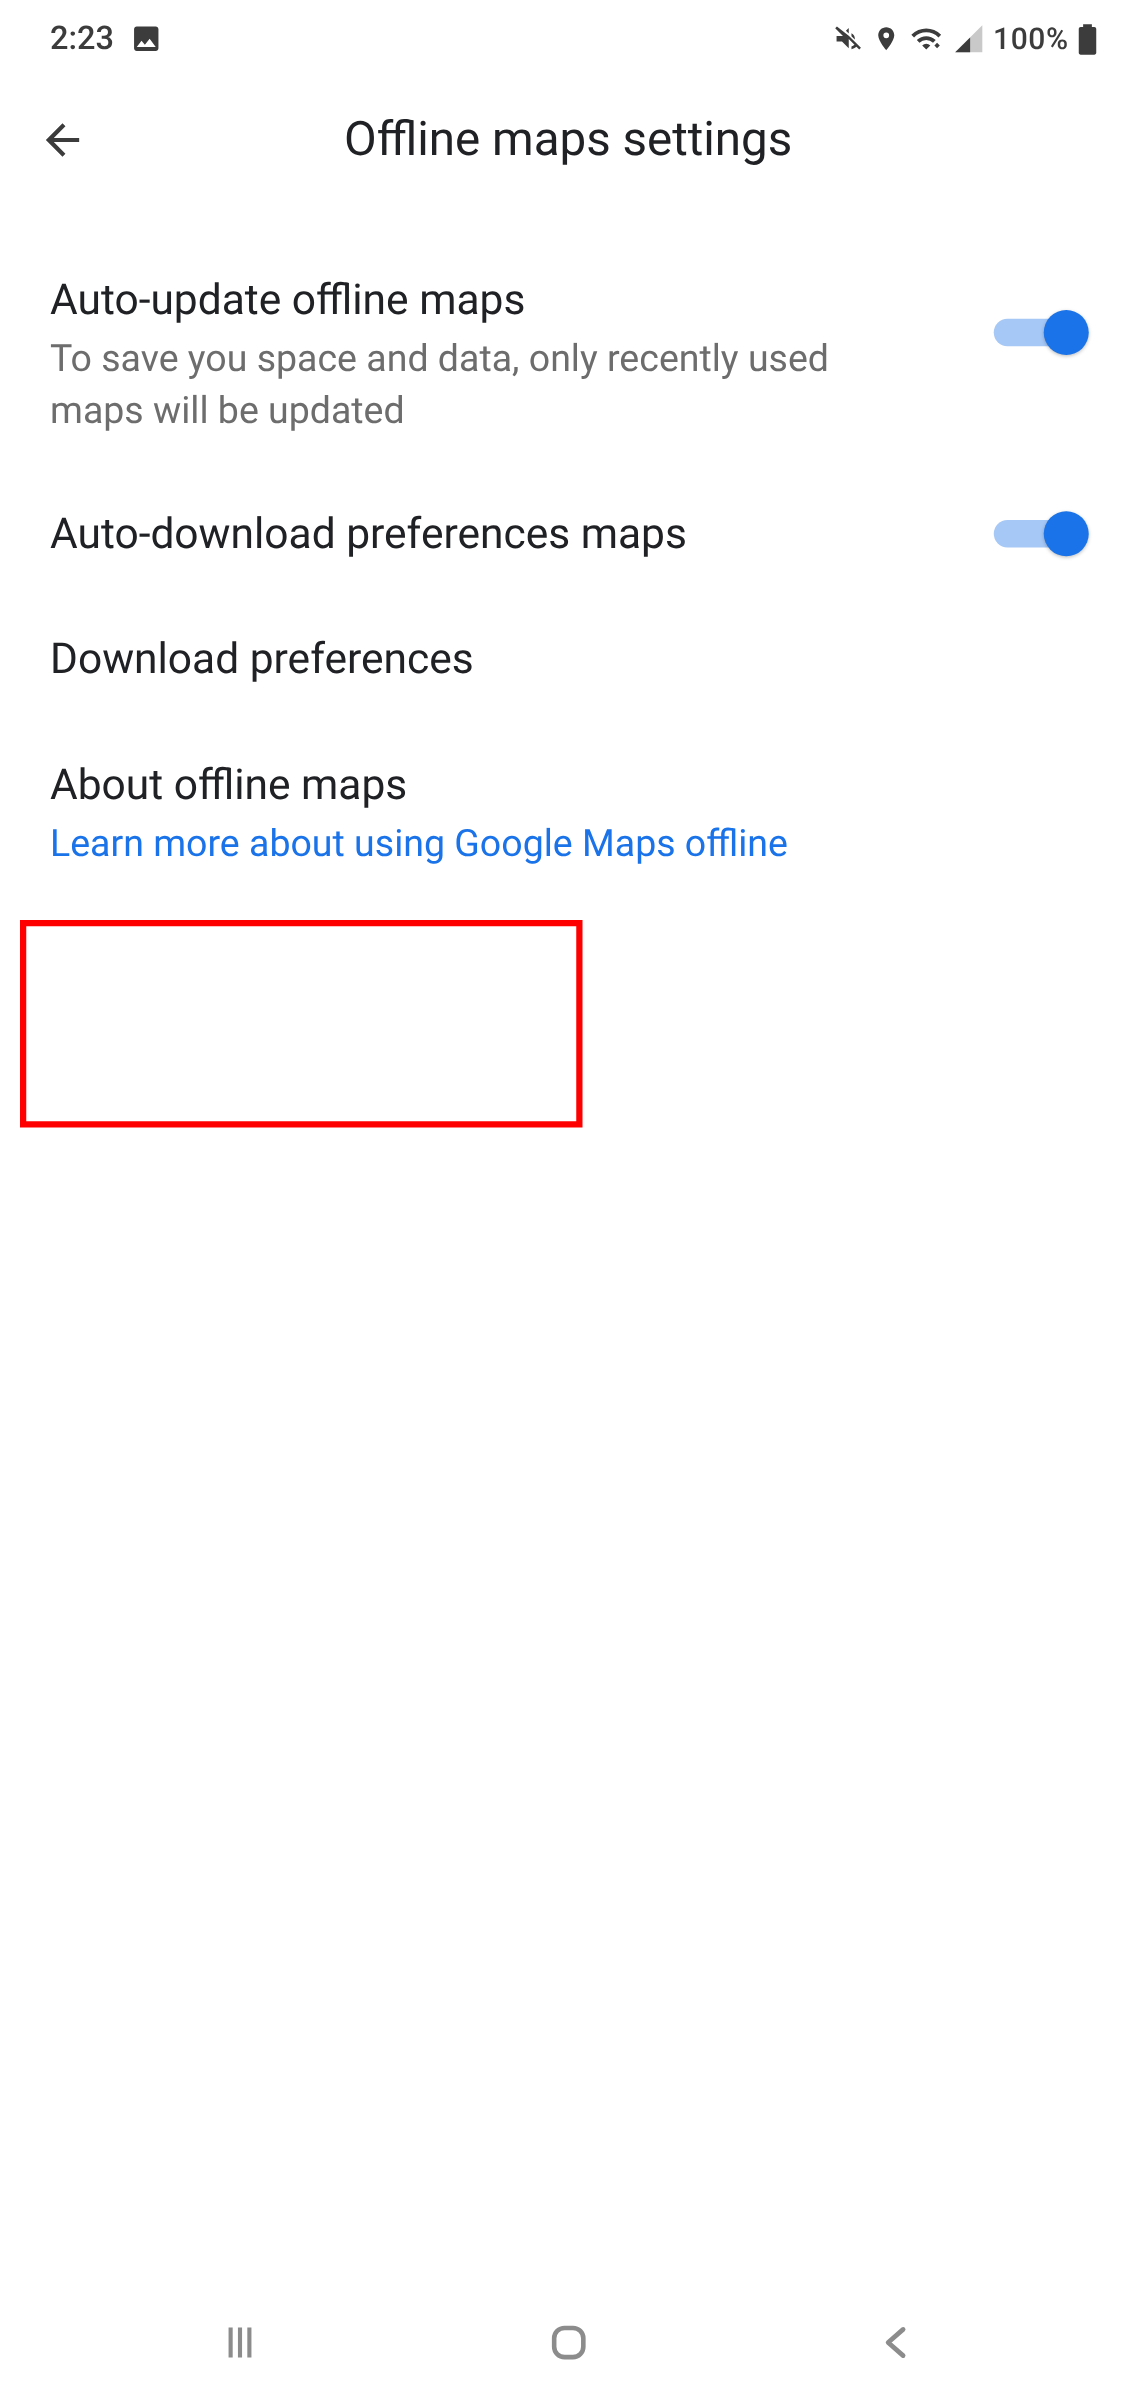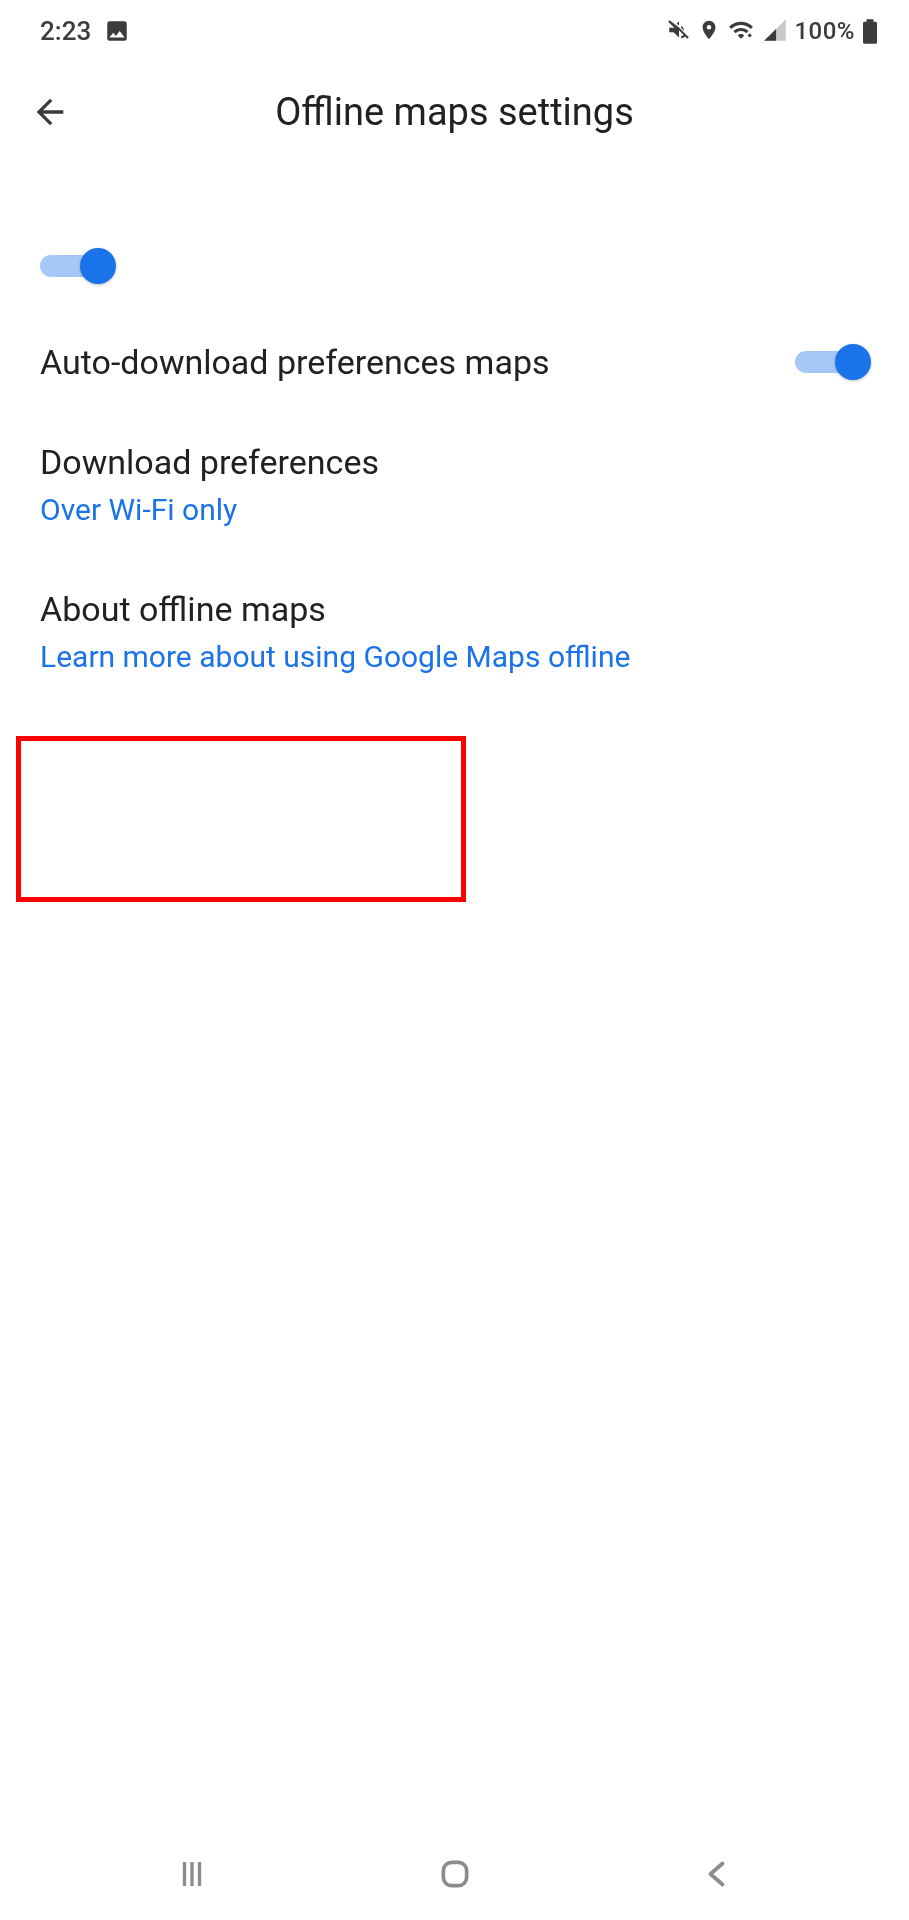--- a/index.html
+++ b/index.html
@@ -28,21 +28,21 @@
       font-weight: 500;
       color: #3c3c3c;
     }
     .status-left {
       display: flex;
       align-items: center;
       gap: 13px;
     }
     .status-right {
       display: flex;
-      align-items: flex-start;
+      align-items: center;
       gap: 6px;
     }
     .status-right svg { display:block; }
     .battery-text { font-size: 24px; letter-spacing: 0.5px; }
 
     
     .app-bar {
       height: 100px;
       display: flex;
       align-items: center;
@@ -195,40 +195,43 @@
     <svg width="40" height="40" viewBox="0 0 24 24" fill="#3c3c3c">
         <path d="M20 11H7.83l5.59-5.59L12 4l-8 8 8 8 1.41-1.41L7.83 13H20v-2z"></path>
       </svg>
   </button>
   <div class="app-title">Offline maps settings</div>
 </div>
 
 <div class="settings">
 
   <div class="setting">
+    <div class="setting-text">
+      <div class="setting-title">Auto-update offline maps</div>
+      <div class="setting-sub-gray">To save you space and data, only recently used maps will be updated</div>
+    </div>
     <div class="toggle" style="margin-top:30px;">
       <div class="toggle-track"></div>
       <div class="toggle-thumb"></div>
     </div>
   </div>
 
   <div class="setting">
     <div class="setting-text">
       <div class="setting-title">Auto-download preferences maps</div>
     </div>
     <div class="toggle" style="margin-top:4px;">
       <div class="toggle-track"></div>
       <div class="toggle-thumb"></div>
     </div>
   </div>
 
   <div class="setting">
     <div class="setting-text">
       <div class="setting-title">Download preferences</div>
-      <div class="setting-sub-link">Over Wi-Fi only</div>
     </div>
   </div>
 
 
   <div class="setting">
     <div class="setting-text">
       <div class="setting-title">About offline maps</div>
       <div class="setting-sub-link">Learn more about using Google Maps offline</div>
     </div>
   </div>

